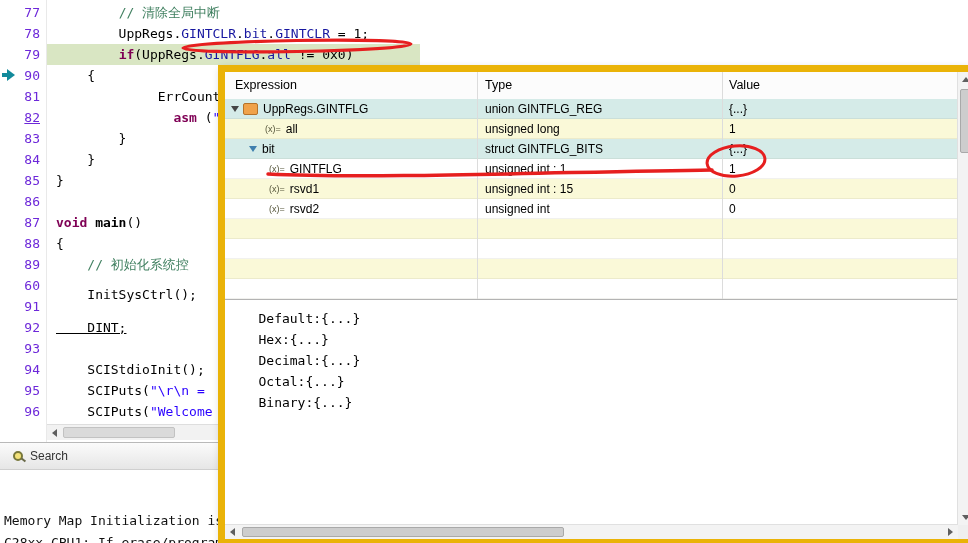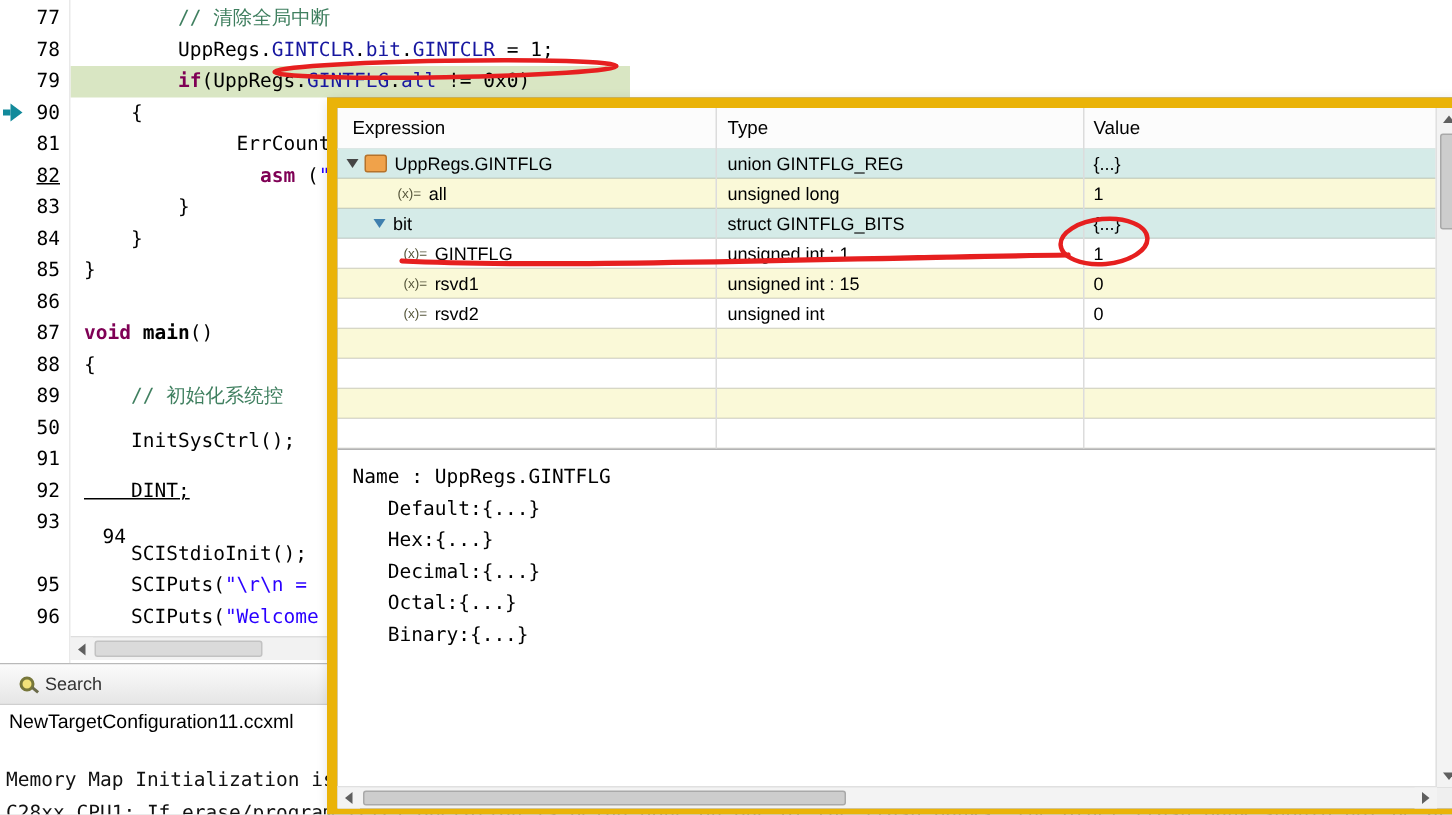--- a/index.html
+++ b/index.html
@@ -2,21 +2,21 @@
 <html><head>
 <meta charset="utf-8">
 <style>
   html,body{margin:0;padding:0;background:#fff;}
   #page{position:relative;width:968px;height:543px;overflow:hidden;background:#fff;
         font-family:"Liberation Sans","DejaVu Sans",sans-serif;}
 
   
   #editor{position:absolute;inset:0;background:#fff;z-index:1;}
   #gutter{position:absolute;left:0;top:0;bottom:0;width:46px;background:#fff;border-right:1px solid #e9e9e9;z-index:2;}
-  .lnum{position:absolute;left:0;width:40px;text-align:right;color:#000000;
+  .lnum{position:absolute;left:0;width:40px;text-align:right;color:#6d28d9;
         font:13px/21px "DejaVu Sans Mono","Liberation Mono",monospace;}
   #hl-line{position:absolute;left:46px;top:44px;width:374px;height:21px;background:#d9e6c3;z-index:0;}
   .ed-line{position:absolute;left:56px;height:21px;line-height:21px;font-size:13px;white-space:pre;z-index:1;
            font-family:"DejaVu Sans Mono","Liberation Mono",monospace;color:#000;}
   .tok-pl{color:#000;}
   .tok-cm{color:#3f7f5f;}
   .tok-kw{color:#7f0055;font-weight:bold;}
   .tok-fld{color:#1717a0;}
   .tok-str{color:#2a00ff;}
   .tok-fnb{color:#000;font-weight:bold;}
@@ -95,25 +95,25 @@
         <div class="lnum" style="top: 65px;">90</div>
         <div class="lnum" style="top: 86px;">81</div>
         <div class="lnum" style="top: 107px; text-decoration: underline;">82</div>
         <div class="lnum" style="top: 128px;">83</div>
         <div class="lnum" style="top: 149px;">84</div>
         <div class="lnum" style="top: 170px;">85</div>
         <div class="lnum" style="top: 191px;">86</div>
         <div class="lnum" style="top: 212px;">87</div>
         <div class="lnum" style="top: 233px;">88</div>
         <div class="lnum" style="top: 254px;">89</div>
-        <div class="lnum" style="top: 275px;">50</div>
+        <div class="lnum" style="top: 275px;">60</div>
         <div class="lnum" style="top: 296px;">91</div>
         <div class="lnum" style="top: 317px;">92</div>
         <div class="lnum" style="top: 338px;">93</div>
-        <div class="lnum" style="top: 348px; margin-left: 44px;">94</div>
+        <div class="lnum" style="top: 359px;">94</div>
         <div class="lnum" style="top: 380px;">95</div>
         <div class="lnum" style="top: 401px;">96</div>
       </div>
     <div id="code-lines">
         <div class="ed-line" style="top: 2px;"><span class="tok-pl">        </span><span class="tok-cm">// 清除全局中断</span></div>
         <div class="ed-line" style="top: 23px;"><span class="tok-pl">        UppRegs.</span><span class="tok-fld">GINTCLR</span><span class="tok-pl">.</span><span class="tok-fld">bit</span><span class="tok-pl">.</span><span class="tok-fld">GINTCLR</span><span class="tok-pl"> = 1;</span></div>
         <div class="ed-line" style="top: 44px;"><span class="tok-pl">        </span><span class="tok-kw">if</span><span class="tok-pl">(UppRegs.</span><span class="tok-fld">GINTFLG</span><span class="tok-pl">.</span><span class="tok-fld">all</span><span class="tok-pl"> != 0x0)</span></div>
         <div class="ed-line" style="top: 65px;"><span class="tok-pl">    {</span></div>
         <div class="ed-line" style="top: 86px;"><span class="tok-pl">             ErrCount</span></div>
         <div class="ed-line" style="top: 107px;"><span class="tok-pl">               </span><span class="tok-kw">asm</span><span class="tok-pl"> (</span><span class="tok-str">"</span></div>
@@ -144,21 +144,20 @@
     </div>
   </div>
 
   <div id="console-view">
     <div id="tab-bar">
         <div class="tab">
           <span class="tabicon search-icon"></span>
           <span class="tablabel">Search</span>
         </div>
       </div>
-    <div id="console-desc">NewTargetConfiguration11.ccxml</div>
     <div class="con-line" style="top:70px">Memory Map Initialization is Complete</div>
     <div class="con-line" style="top:92px">C28xx_CPU1: If erase/program (F/E) operation is being done on one of the flash banks, the other flash bank should not be accessed during the operation</div>
   </div>
 
   <div id="popup">
     <div id="tbl-head">
       <span class="hcell" style="left:10px">Expression</span>
       <span class="hcell" style="left:260px">Type</span>
       <span class="hcell" style="left:504px">Value</span>
     </div>
@@ -201,21 +200,20 @@
           <span class="cell-value">0</span>
         </div>
         <div class="trow" style="background: rgb(250, 249, 216);"></div>
         <div class="trow" style="background: rgb(255, 255, 255);"></div>
         <div class="trow" style="background: rgb(250, 249, 216);"></div>
         <div class="trow" style="background: rgb(255, 255, 255);"></div>
       </div>
     <div id="csep1"></div>
     <div id="csep2"></div>
     <div id="detail-pane">
-        <div class="det-line">Name : UppRegs.GINTFLG</div>
         <div class="det-line">   Default:{...}</div>
         <div class="det-line">   Hex:{...}</div>
         <div class="det-line">   Decimal:{...}</div>
         <div class="det-line">   Octal:{...}</div>
         <div class="det-line">   Binary:{...}</div>
       </div>
 
     <div id="v-scroll">
       <div class="sbv-btn" style="top:0">
           <div class="arr arr-up"></div>

